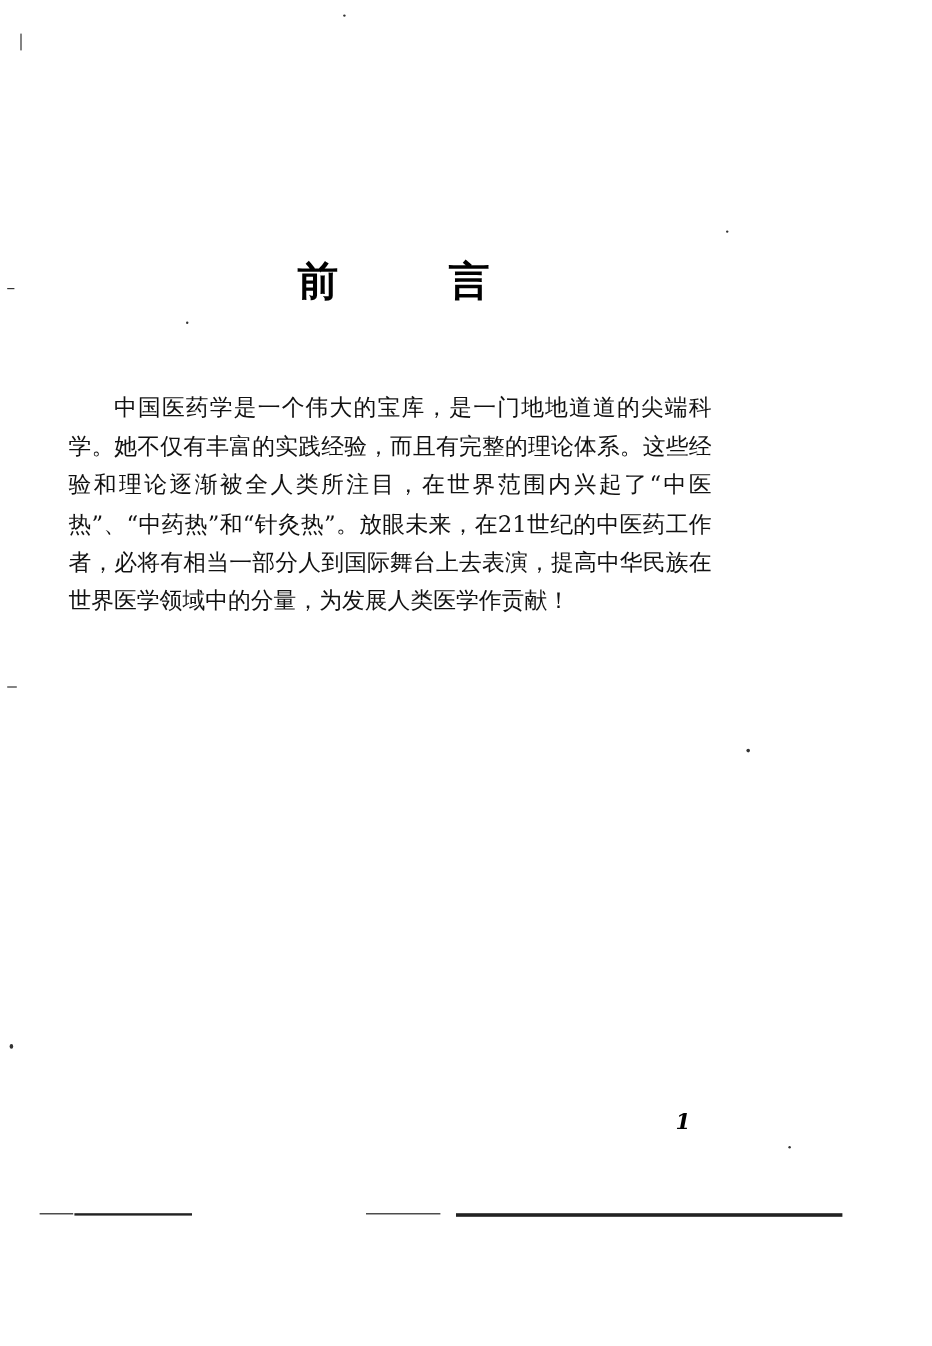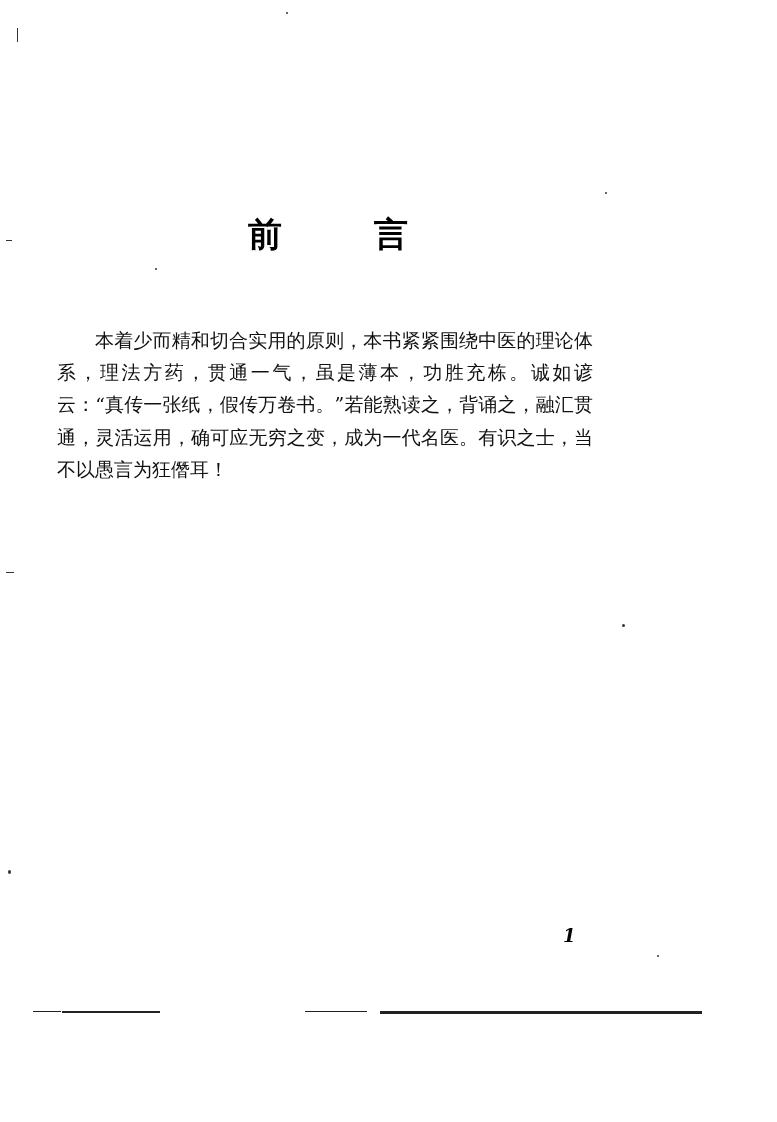--- a/index.html
+++ b/index.html
@@ -27,21 +27,21 @@
 </style>
 </head>
 <body>
 
 <div class="title">
   <span>前</span>
   <span>言</span>
 </div>
 
 <div class="body-text">
-  <p>本着少而精和切合实用的原则，本书紧紧围绕中医的理论体系，理法方药，贯通一气，虽是薄本，功胜充栋。诚如谚云：“真传一张纸，假传万卷书。”若能熟读之，背诵之，融汇贯通，灵活运用，确可应无穷之变，成为一代名医。有识之士，当不以愚言为狂僭耳！</p>
+  <p>中国医药学是一个伟大的宝库，是一门地地道道的尖端科学。她不仅有丰富的实践经验，而且有完整的理论体系。这些经验和理论逐渐被全人类所注目，在世界范围内兴起了“中医热”、“中药热”和“针灸热”。放眼未来，在21世纪的中医药工作者，必将有相当一部分人到国际舞台上去表演，提高中华民族在世界医学领域中的分量，为发展人类医学作贡献！</p>
 </div>
 
 <div class="page-num">1</div>
 
 <div class="rule" style="left:33px;width:28px;height:1px;"></div>
 <div class="rule" style="left:62px;width:98px;"></div>
 <div class="rule" style="left:305px;width:62px;height:1px;"></div>
 <div class="rule" style="left:380px;width:322px;height:3px;"></div>
 
 <div class="speck" style="left:286px;top:12px;width:2px;height:2px;"></div>

